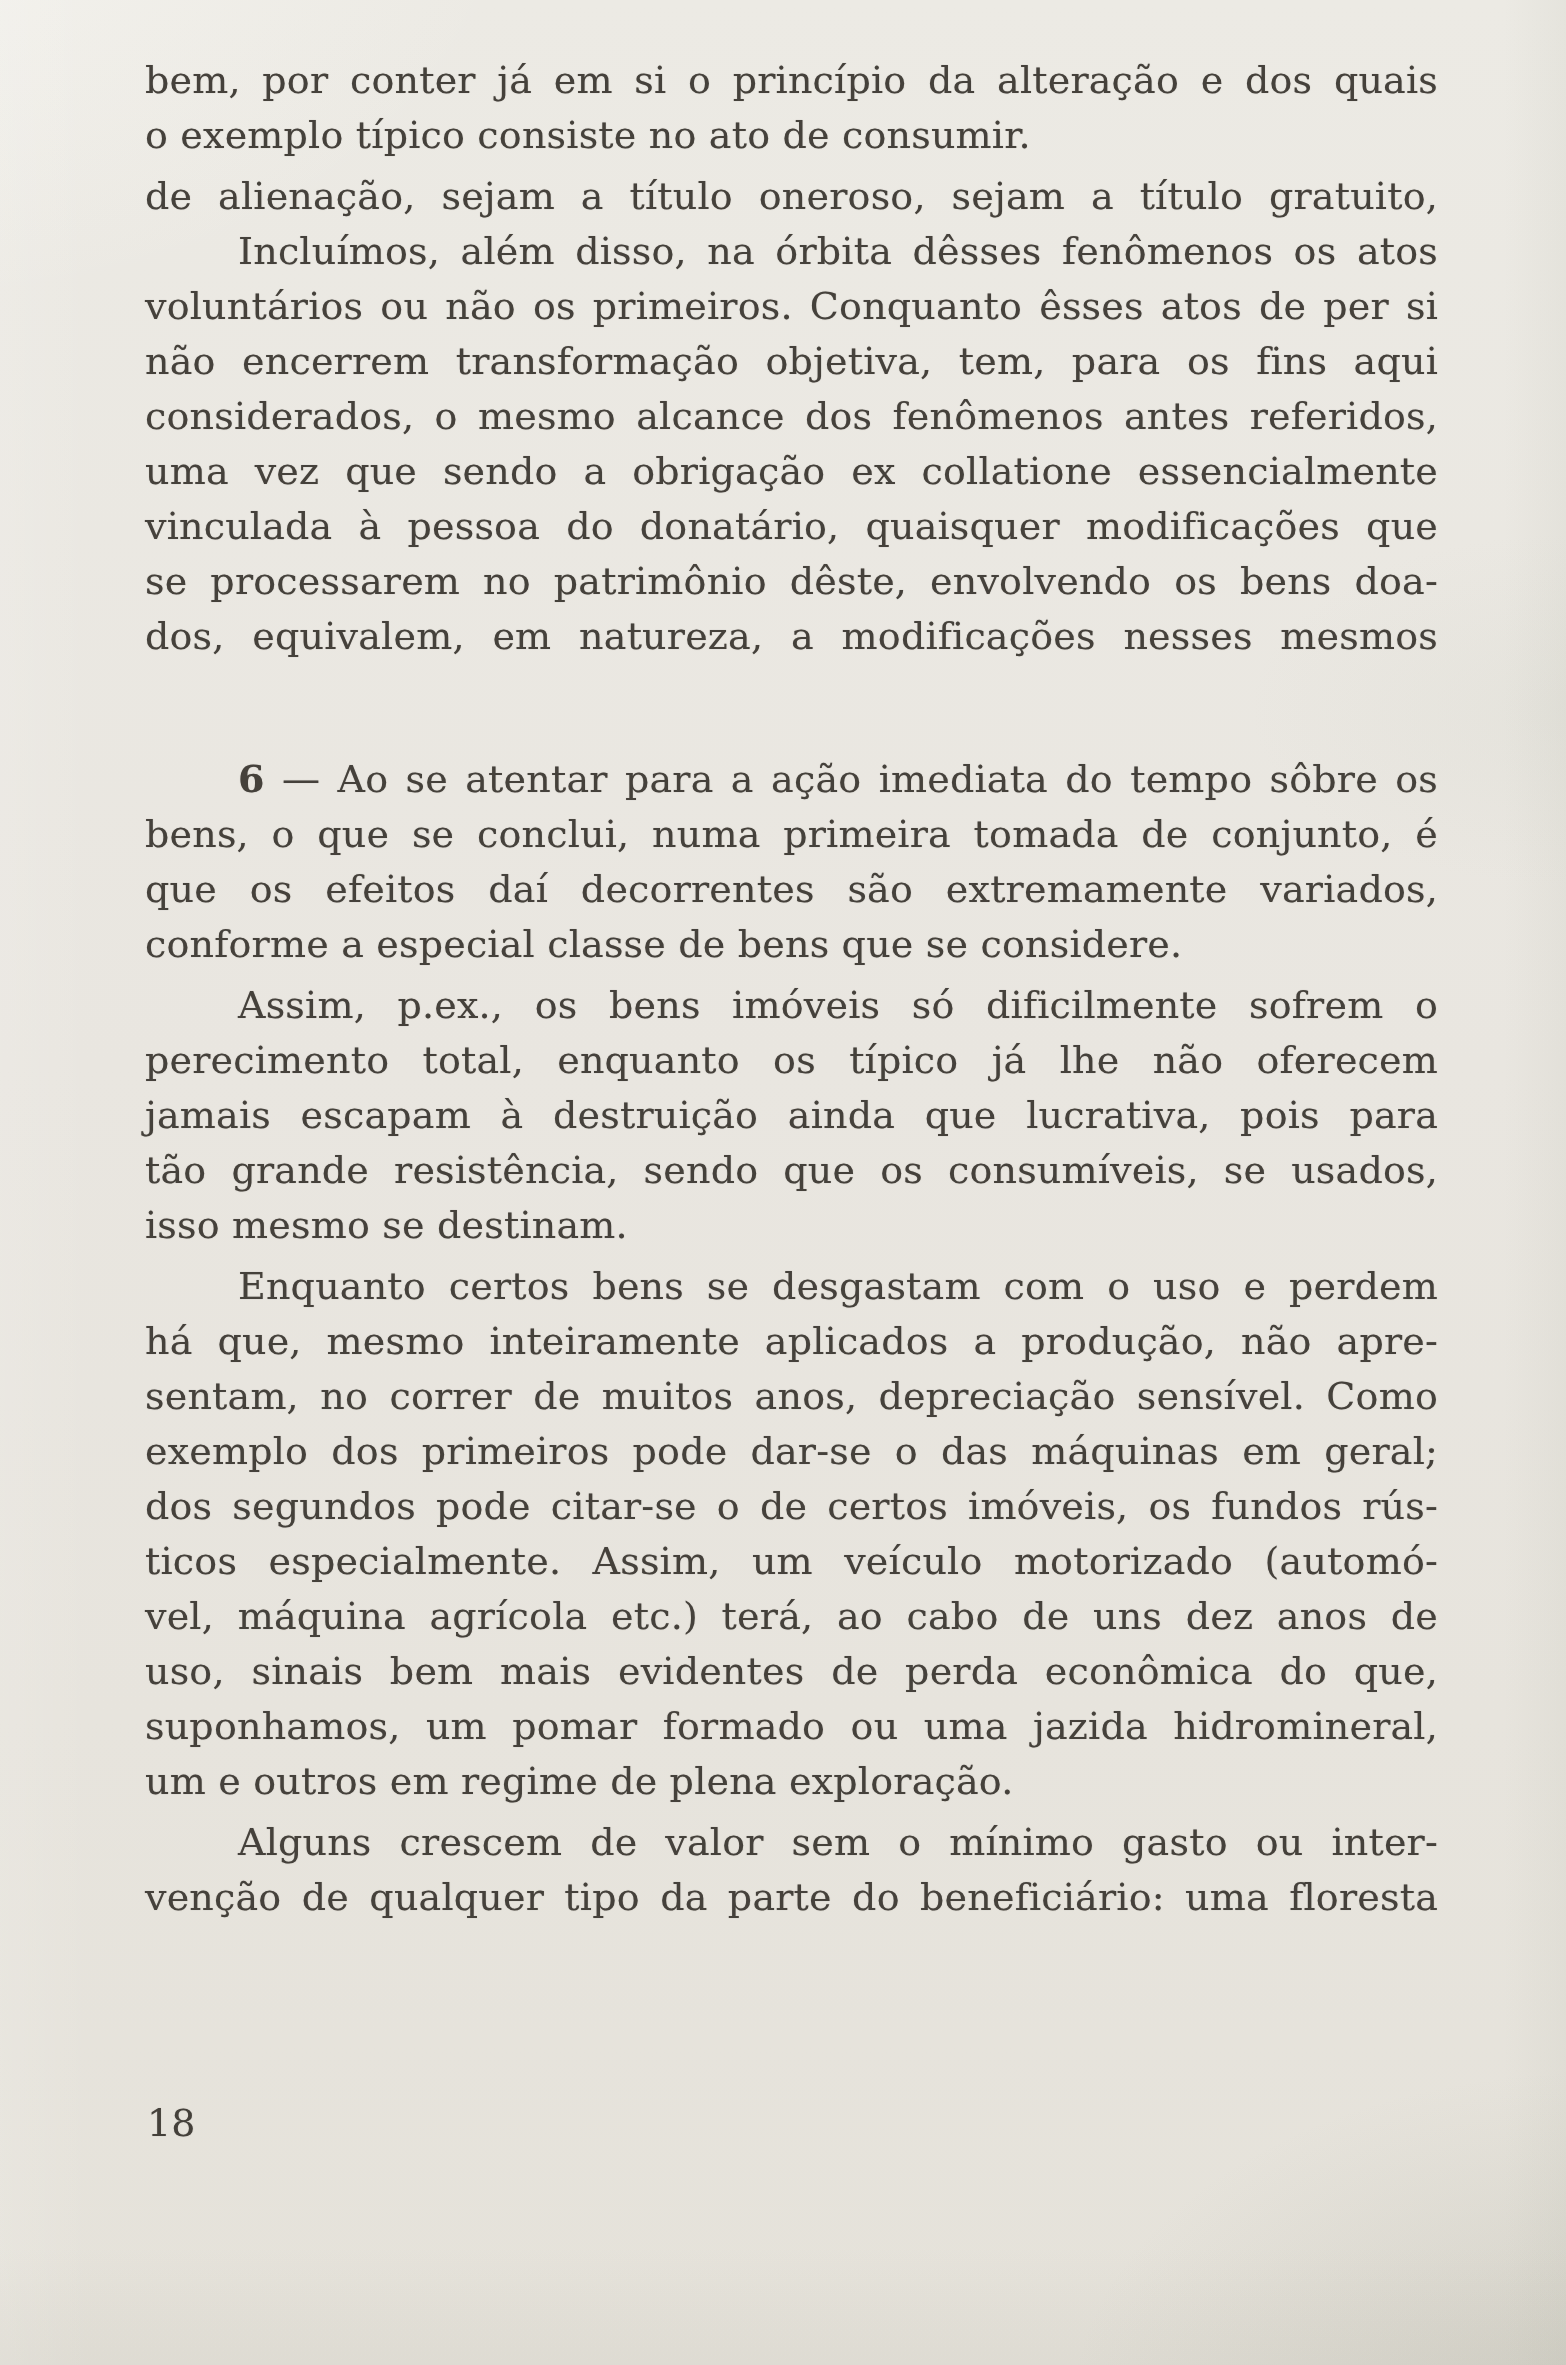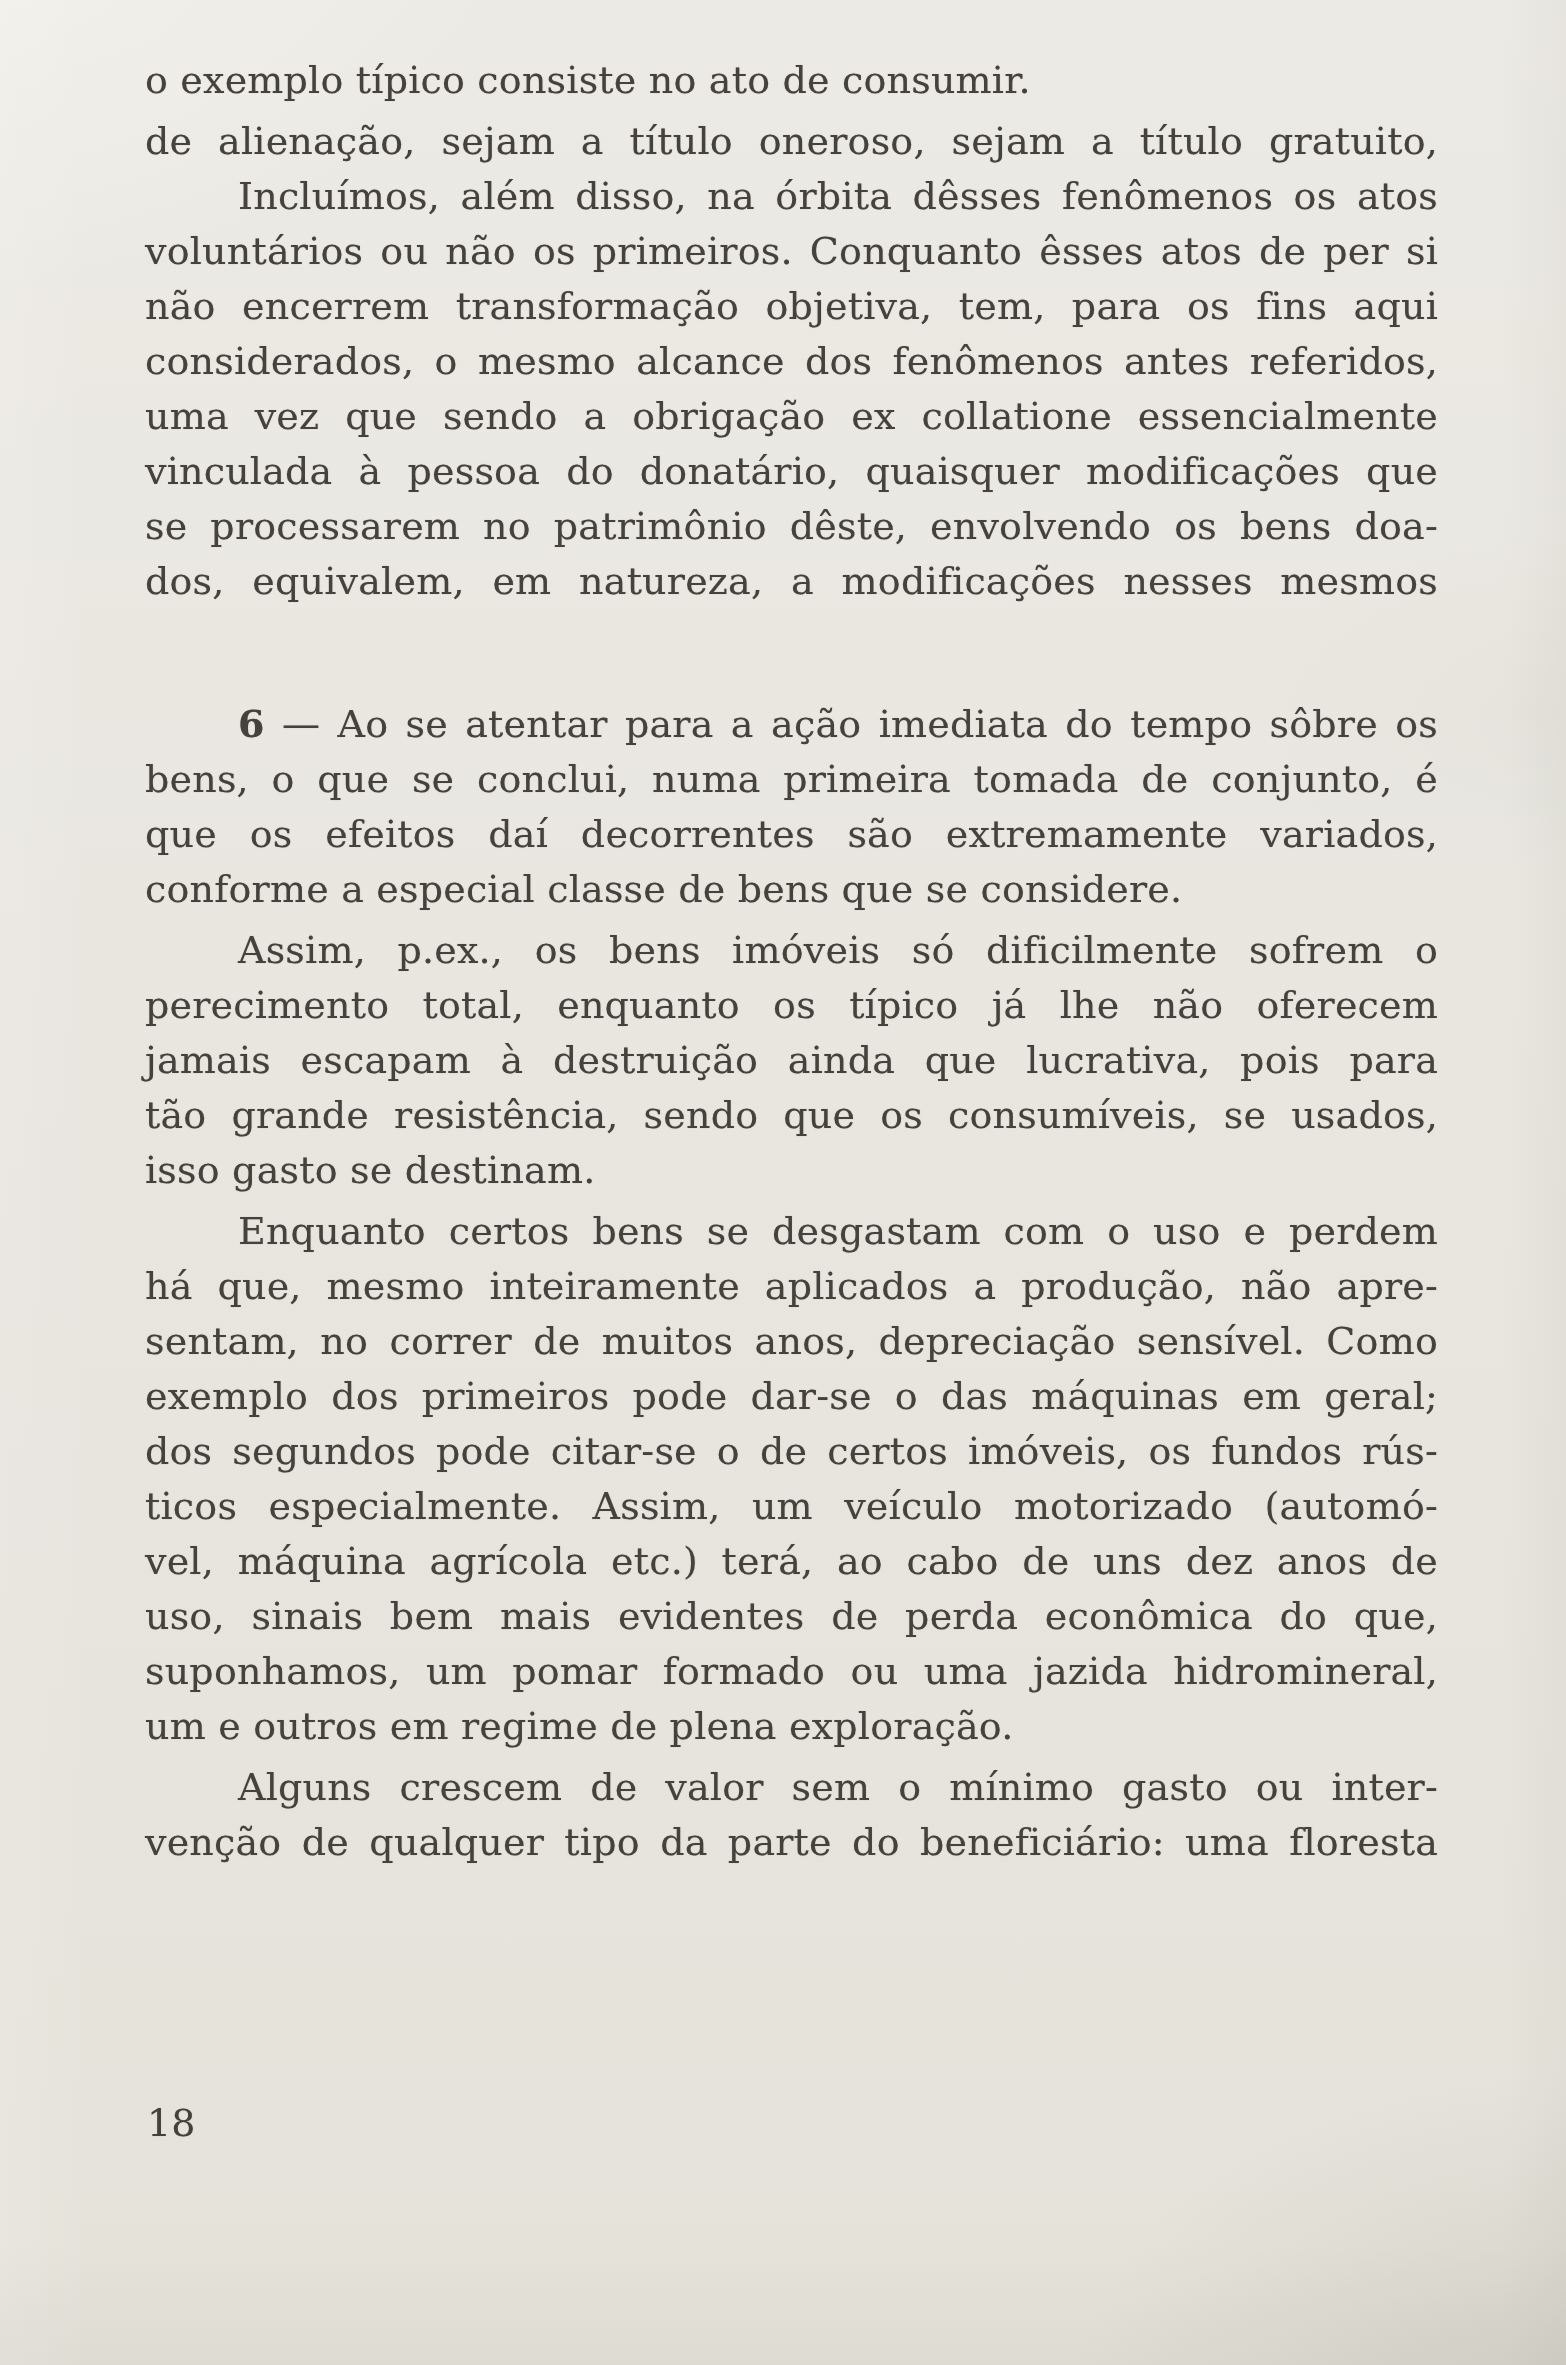--- a/index.html
+++ b/index.html
@@ -56,20 +56,21 @@
     text-shadow: 0 0 1px rgba(69,64,56,0.35);
   }
 </style>
 </head>
 <body>
 
 <div class="scan-page">
   <div class="texture"></div>
   <div class="page-text">
       <div class="para">
+        <div class="line"><span>bem, por conter já em si o princípio da alteração e dos quais</span></div>
         <div class="line last"><span>o exemplo típico consiste no ato de consumir.</span></div>
       </div>
       <div class="para">
         <div class="line"><span>de alienação, sejam a título oneroso, sejam a título gratuito,</span></div>
         <div class="line indent"><span>Incluímos, além disso, na órbita dêsses fenômenos os atos</span></div>
         <div class="line"><span>voluntários ou não os primeiros. Conquanto êsses atos de per si</span></div>
         <div class="line"><span>não encerrem transformação objetiva, tem, para os fins aqui</span></div>
         <div class="line"><span>considerados, o mesmo alcance dos fenômenos antes referidos,</span></div>
         <div class="line"><span>uma vez que sendo a obrigação </span><span class="seg-i">ex collatione</span><span> essencialmente</span></div>
         <div class="line"><span>vinculada à pessoa do donatário, quaisquer modificações que</span></div>
@@ -80,21 +81,21 @@
         <div class="line indent"><span class="seg-b">6</span><span> — Ao se atentar para a ação imediata do tempo sôbre os</span></div>
         <div class="line"><span>bens, o que se conclui, numa primeira tomada de conjunto, é</span></div>
         <div class="line"><span>que os efeitos daí decorrentes são extremamente variados,</span></div>
         <div class="line last"><span>conforme a especial classe de bens que se considere.</span></div>
       </div>
       <div class="para">
         <div class="line indent"><span>Assim, p.ex., os bens imóveis só dificilmente sofrem o</span></div>
         <div class="line"><span>perecimento total, enquanto os típico já lhe não oferecem</span></div>
         <div class="line"><span>jamais escapam à destruição ainda que lucrativa, pois para</span></div>
         <div class="line"><span>tão grande resistência, sendo que os consumíveis, se usados,</span></div>
-        <div class="line last"><span>isso gasto se destinam.</span></div>
+        <div class="line last"><span>isso mesmo se destinam.</span></div>
       </div>
       <div class="para">
         <div class="line indent"><span>Enquanto certos bens se desgastam com o uso e perdem</span></div>
         <div class="line"><span>há que, mesmo inteiramente aplicados a produção, não apre-</span></div>
         <div class="line"><span>sentam, no correr de muitos anos, depreciação sensível. Como</span></div>
         <div class="line"><span>exemplo dos primeiros pode dar-se o das máquinas em geral;</span></div>
         <div class="line"><span>dos segundos pode citar-se o de certos imóveis, os fundos rús-</span></div>
         <div class="line"><span>ticos especialmente. Assim, um veículo motorizado (automó-</span></div>
         <div class="line"><span>vel, máquina agrícola etc.) terá, ao cabo de uns dez anos de</span></div>
         <div class="line"><span>uso, sinais bem mais evidentes de perda econômica do que,</span></div>

